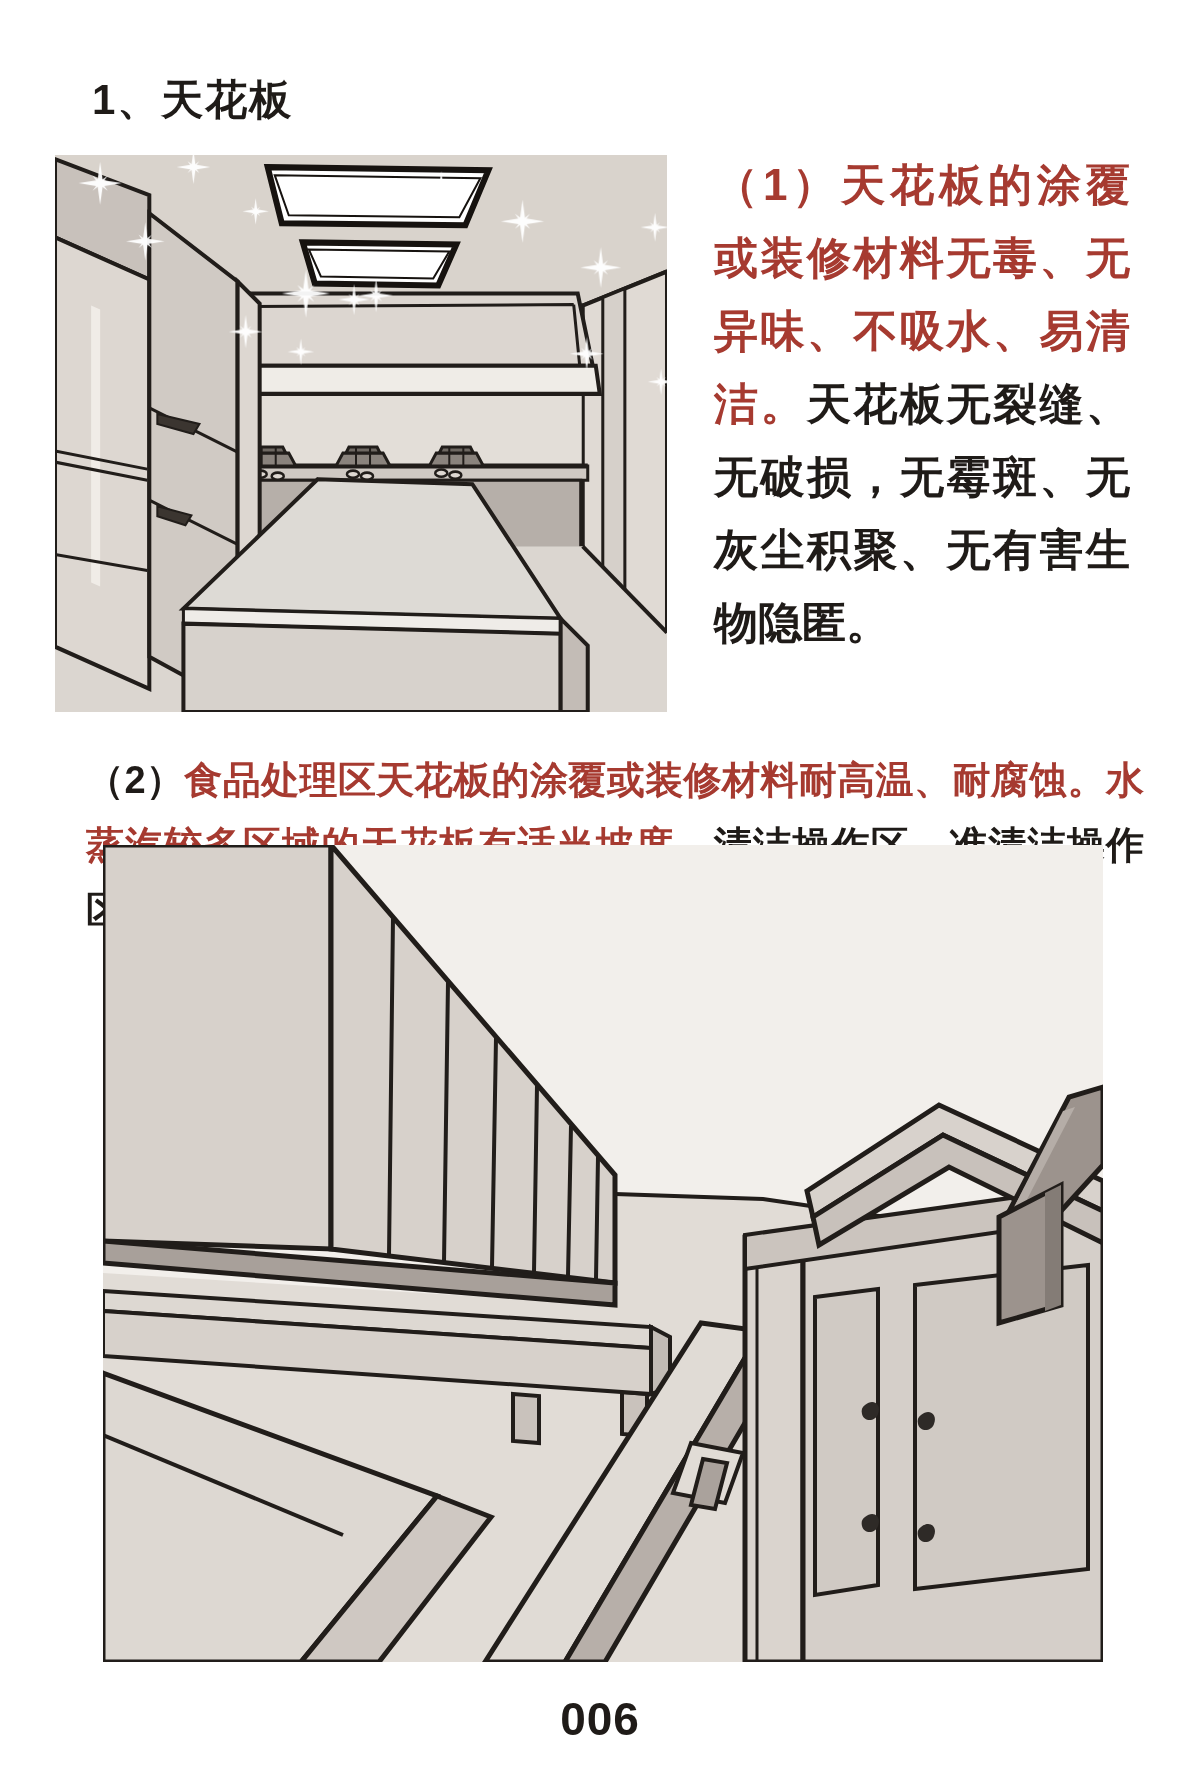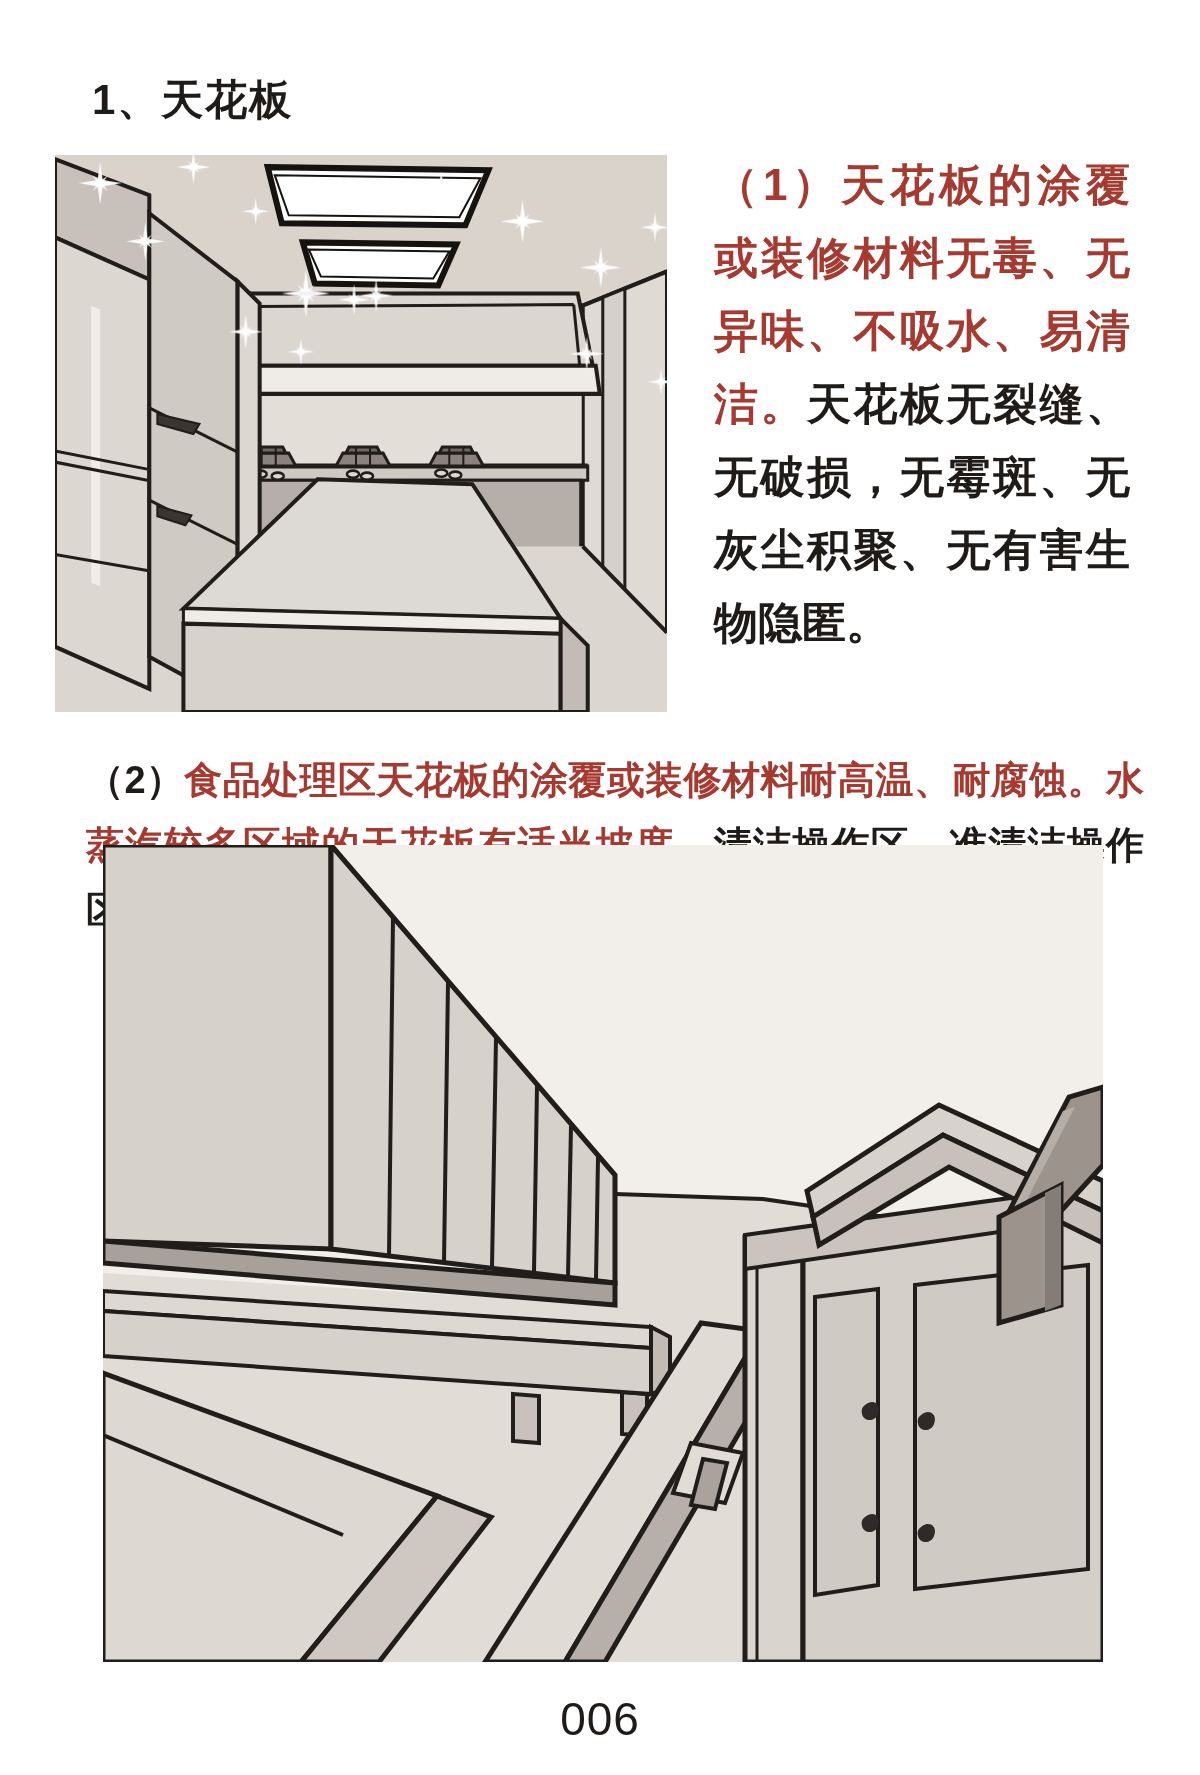--- a/index.html
+++ b/index.html
@@ -19,21 +19,21 @@
   }
   .para2{
     left:86px;top:748px;width:1058px;
     font-size:38px;font-weight:700;line-height:65px;
     text-align:justify;text-justify:inter-character;
   }
   .c-red{color:#a63a30;}
   .c-black{color:#1f1b18;}
   .pagenum{
     left:0;top:1692px;width:100%;text-align:center;
-    font-size:46px;font-weight:400;letter-spacing:1px;
+    font-size:46px;font-weight:700;letter-spacing:1px;
   }
   .illus1{left:55px;top:155px;width:612px;height:557px;}
   .illus2{left:103px;top:845px;width:1000px;height:817px;}
   svg{display:block;}
 </style>
 </head>
 <body>
 
 <div class="page">
 

